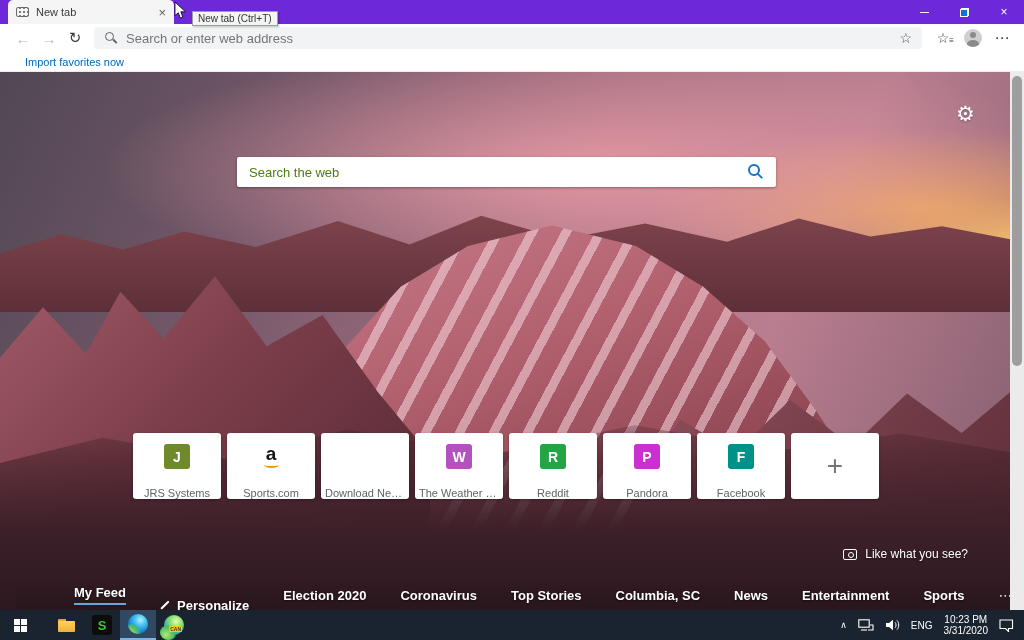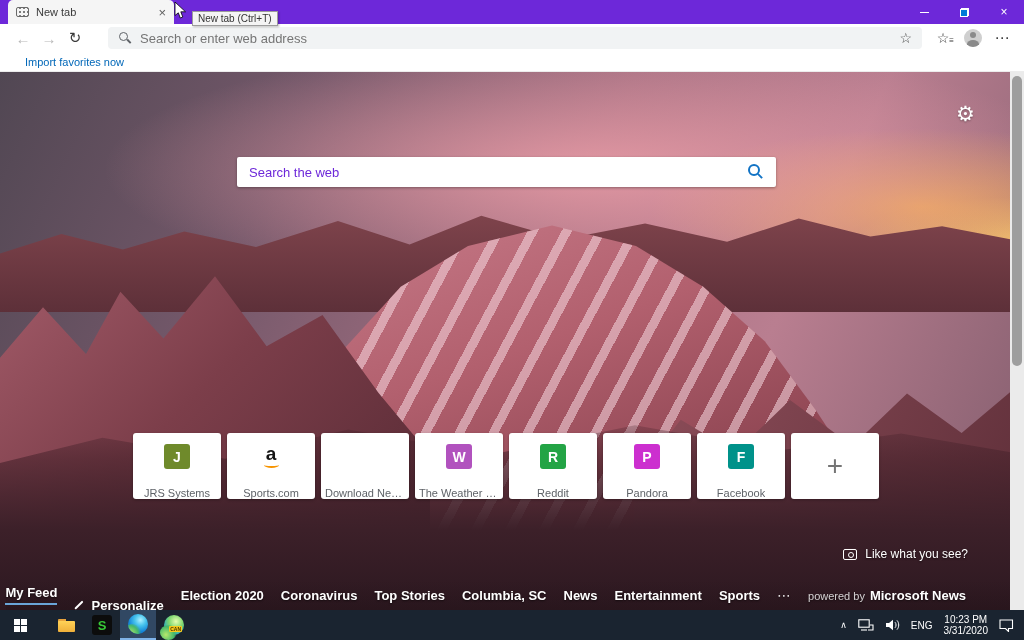--- a/index.html
+++ b/index.html
@@ -22,21 +22,21 @@
   .restore-glyph::after  { content:""; position:absolute; left:0; bottom:0; width:6px; height:6px; border:1px solid #fff; background:#0078d7; }
 
   .tooltip { position:absolute; left:192px; top:11px; z-index:40; background:#f4f4f4; border:1px solid #9c9c9c;
              box-shadow:1px 1px 2px rgba(0,0,0,.25); font-size:10px; color:#333; padding:1px 5px; white-space:nowrap; }
   .cursor { position:absolute; left:174px; top:2px; z-index:50; }
 
   
   .toolbar { height:28px; background:#fff; display:flex; align-items:center; padding:0 10px; }
   .navbtn { width:26px; text-align:center; font-size:15px; color:#3b3b3b; }
   .navbtn.disabled { color:#b8b8b8; }
-  .addressbar { flex:1; height:22px; margin:0 8px 0 20px; background:#f1f3f4; border-radius:4px;
+  .addressbar { flex:1; height:22px; margin:0 8px 0 6px; background:#f1f3f4; border-radius:4px;
                 display:flex; align-items:center; padding:0 10px; }
   .css-mag { position:relative; width:14px; height:14px; flex:0 0 auto; }
   .css-mag::before { content:""; position:absolute; width:7px; height:7px; border:1.5px solid #5f6368; border-radius:50%; left:1px; top:1px; }
   .css-mag::after { content:""; position:absolute; width:1.5px; height:5px; background:#5f6368; left:10px; top:8px; transform:rotate(-45deg); }
   .addr-ph { font-size:13px; color:#757575; margin-left:8px; flex:1; }
   .addr-star { font-size:14px; color:#4a4a4a; }
   .favhub { position:relative; font-size:14px; color:#3b3b3b; width:26px; text-align:center; }
   .favhub i { font-style:normal; }
   .favhub .lines { position:absolute; right:2px; bottom:1px; font-size:8px; color:#3b3b3b; }
   .avatar { width:18px; height:18px; border-radius:50%; background:#cfcfcf; position:relative; overflow:hidden; margin:0 8px; }
@@ -72,21 +72,21 @@
     background:linear-gradient(120deg,#94525e,#5a2c36);
     clip-path:polygon(0 60%,12% 42%,26% 52%,40% 36%,56% 50%,70% 34%,84% 46%,100% 30%,100% 100%,0 100%); }
   .bg-fore { position:absolute; left:0; bottom:0; width:100%; height:210px;
     background:linear-gradient(180deg, rgba(70,34,43,.0) 0%, rgba(70,34,43,.6) 28%, #3c2029 62%, #2c1820 100%);
     clip-path:polygon(0 30%,10% 18%,22% 28%,34% 14%,48% 26%,62% 12%,76% 24%,88% 16%,100% 26%,100% 100%,0 100%); }
 
   .gear { position:absolute; left:956px; top:30px; font-size:21px; color:#fff; text-shadow:0 1px 2px rgba(0,0,0,.35); }
 
   .websearch { position:absolute; left:237px; top:85px; width:539px; height:30px; background:#fff; border-radius:2px;
                box-shadow:0 1px 3px rgba(0,0,0,.35); display:flex; align-items:center; padding-left:12px; }
-  .ws-ph { font-size:13px; color:#6d28d9; }
+  .ws-ph { font-size:13px; color:#4d7c0f; }
   .ws-mag { position:absolute; right:12px; top:7px; width:16px; height:16px; }
   .ws-mag::before { content:""; position:absolute; width:8px; height:8px; border:2px solid #1173c5; border-radius:50%; left:0; top:0; }
   .ws-mag::after { content:""; position:absolute; width:2px; height:6px; background:#1173c5; left:11px; top:9px; transform:rotate(-45deg); }
 
   .tiles { position:absolute; left:133px; top:361px; display:flex; gap:6px; }
   .tile { width:88px; height:66px; background:#fff; border-radius:3px; box-shadow:0 1px 3px rgba(0,0,0,.3);
           display:flex; flex-direction:column; align-items:center; }
   .tile-icon { margin-top:11px; width:26px; height:26px; border-radius:3px; display:flex; align-items:center;
                justify-content:center; color:#fff; font-weight:bold; font-size:14px; }
   .tile-label { margin-top:18px; font-size:11px; color:#5f6368; max-width:80px; white-space:nowrap; overflow:hidden; text-overflow:ellipsis; }
@@ -96,24 +96,24 @@
   .tile-icon.ms { display:grid; grid-template-columns:11px 11px; grid-template-rows:11px 11px; gap:2px; }
   .ms i { display:block; }
   .tile.add { justify-content:center; }
   .add-plus { font-size:28px; font-weight:300; color:#757575; line-height:1; }
 
   .like { position:absolute; top:475px; right:56px; display:flex; align-items:center; gap:8px;
           color:#fff; font-size:12px; text-shadow:0 1px 2px rgba(0,0,0,.5); }
   .cam { width:14px; height:11px; border:1px solid #fff; border-radius:2px; position:relative; }
   .cam::before { content:""; position:absolute; left:4px; top:2px; width:4px; height:4px; border:1px solid #fff; border-radius:50%; }
 
-  .feednav { position:absolute; left:6px; right:0; bottom:0; height:30px; display:flex; align-items:center;
-             padding:0 58px; gap:17px; color:#fff; font-size:13px; font-weight:bold;
+  .feednav { position:absolute; left:16px; right:0; bottom:0; height:30px; display:flex; align-items:center;
+             padding:0 58px; gap:34px; color:#fff; font-size:13px; font-weight:bold;
              text-shadow:0 1px 2px rgba(0,0,0,.55);
-             background:linear-gradient(180deg, rgba(30,16,20,0), rgba(30,16,20,.25));justify-content:flex-end; }
+             background:linear-gradient(180deg, rgba(30,16,20,0), rgba(30,16,20,.25)); }
   .nav-item { white-space:nowrap; cursor:pointer; }
   .nav-item.active { border-bottom:2px solid #6aa5d8; padding-bottom:3px; }
   .nav-item.pers { display:flex; align-items:center; gap:6px;margin-top:20px; }
   .pencil { width:11px; height:11px; position:relative; display:inline-block; }
   .pencil::before { content:""; position:absolute; left:1px; top:8px; width:11px; height:2px; background:#fff;
                     transform:rotate(-45deg); transform-origin:left center; border-radius:1px; }
   .nav-more { font-size:14px; font-weight:normal; opacity:.85; }
   .powered { margin-left:auto; font-size:11px; font-weight:normal; color:rgba(255,255,255,.8); white-space:nowrap; }
   .powered b { font-size:13px; color:#fff; margin-left:5px; }
 

